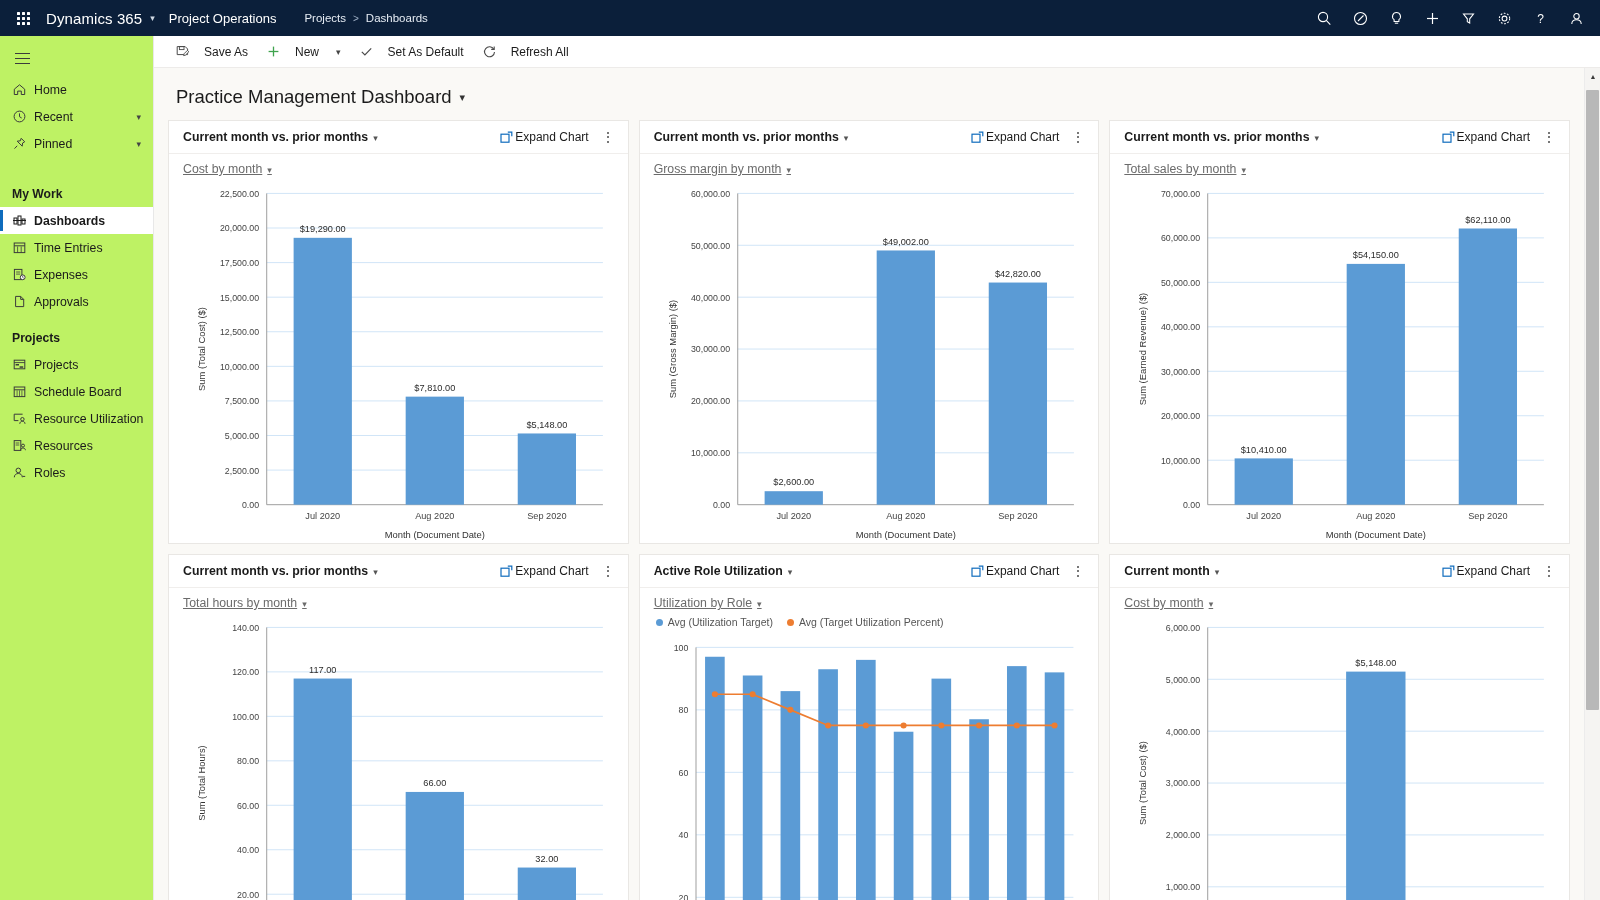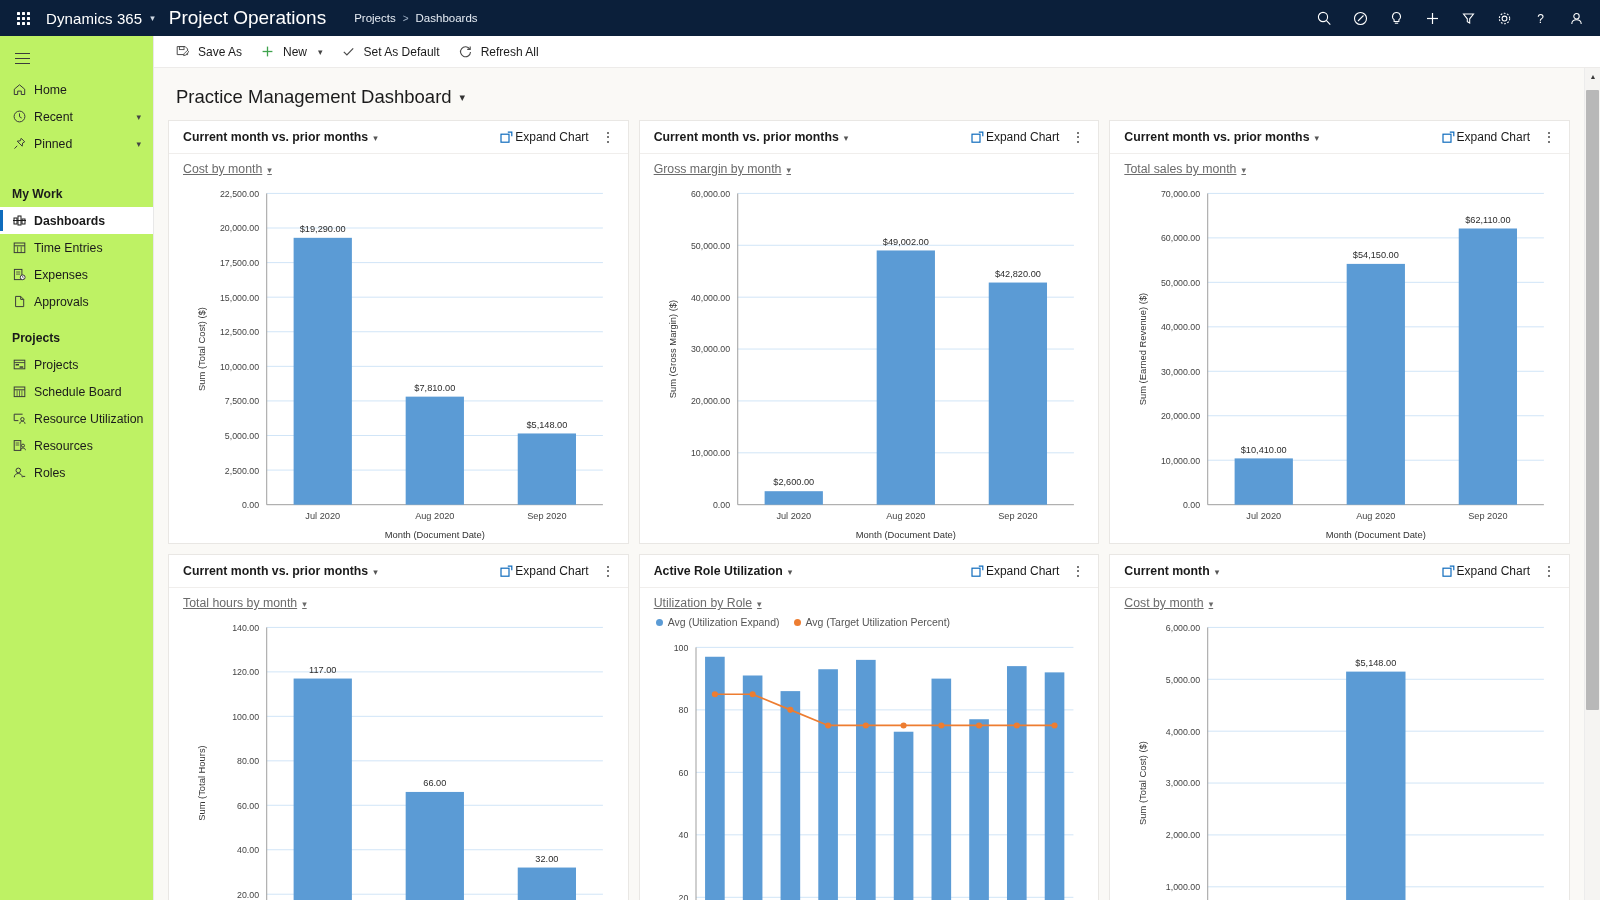--- a/index.html
+++ b/index.html
@@ -16,21 +16,21 @@
     color: #ffffff; position: relative;
   }
   .waffle {
     width: 46px; height: 36px; display: flex; align-items: center; justify-content: center;
     cursor: pointer;
   }
   .waffle-grid { display: grid; grid-template-columns: repeat(3, 3px); gap: 2px; }
   .waffle-grid i { width: 3px; height: 3px; background: #fff; border-radius: 0.5px; display: block; }
   .brand { font-size: 15px; font-weight: normal; letter-spacing: .1px; padding-right: 6px; }
   .brand-chev { font-size: 9px; color: #cfd8e3; padding: 0 14px 0 2px; }
-  .appname { font-size: 19px; color: #fff; padding-right: 28px; }
+  .appname { font-size: 13px; color: #fff; padding-right: 28px; }
   .crumbs { display: flex; align-items: center; gap: 7px; font-size: 11.5px; color: #e6ecf4; }
   .crumbs .sep { font-size: 10px; color: #9fb0c6; }
   .topicons { position: absolute; right: 6px; top: 0; height: 36px; display: flex; align-items: center; }
   .ticon {
     width: 36px; height: 36px; display: flex; align-items: center; justify-content: center;
     cursor: pointer;
   }
   .ticon svg { display: block; }
 
   
@@ -69,21 +69,21 @@
   }
   .navspacer { height: 14px; }
 
   
   .main { flex: 1; display: flex; flex-direction: column; background: #faf9f6; min-width: 0; }
   .cmdbar {
     height: 32px; background: #ffffff; display: flex; align-items: center;
     padding-left: 12px; border-bottom: 1px solid #edebe9; flex: 0 0 32px;
   }
   .cmd {
-    display: flex; align-items: center; gap: 8px; font-size: 12px; color: #1b1b1b;
+    display: flex; align-items: center; gap: 14px; font-size: 12px; color: #1b1b1b;
     padding: 0 9px; height: 22px; cursor: pointer;
   }
   .cmd svg { display: block; }
   .cmd .mini-chev { font-size: 9px; color: #444; margin-left: 3px; }
 
   .content { flex: 1; overflow: hidden; position: relative; display: flex; }
   .contentinner { flex: 1; padding: 14px 14px 0 14px; min-width: 0; overflow: hidden; }
 
   .pagetitle {
     font-size: 18.5px; color: #1b1b1b; padding: 4px 0 12px 8px;
@@ -667,21 +667,21 @@
       </div>
     </div>
     <div class="cardbody">
       <div class="subtitle">
         <span>Utilization by Role</span><span class="chev">▾</span>
       </div>
       <div class="legendslot">
                   <div class="legend">
                     <div class="legitem">
                       <span class="legdot" style="background:#5b9bd5"></span>
-                      <span>Avg (Utilization Expand)</span>
+                      <span>Avg (Utilization Target)</span>
                     </div>
                     <div class="legitem">
                       <span class="legdot" style="background:#ed7d31"></span>
                       <span>Avg (Target Utilization Percent)</span>
                     </div>
                   </div>
                 </div>
       <div class="plotwrap">
                   <svg viewBox="0 0 435 359" class="plotsvg">
                     <line x1="34" y1="341" x2="429" y2="341" stroke="#9a9a9a" stroke-width="1"></line>

